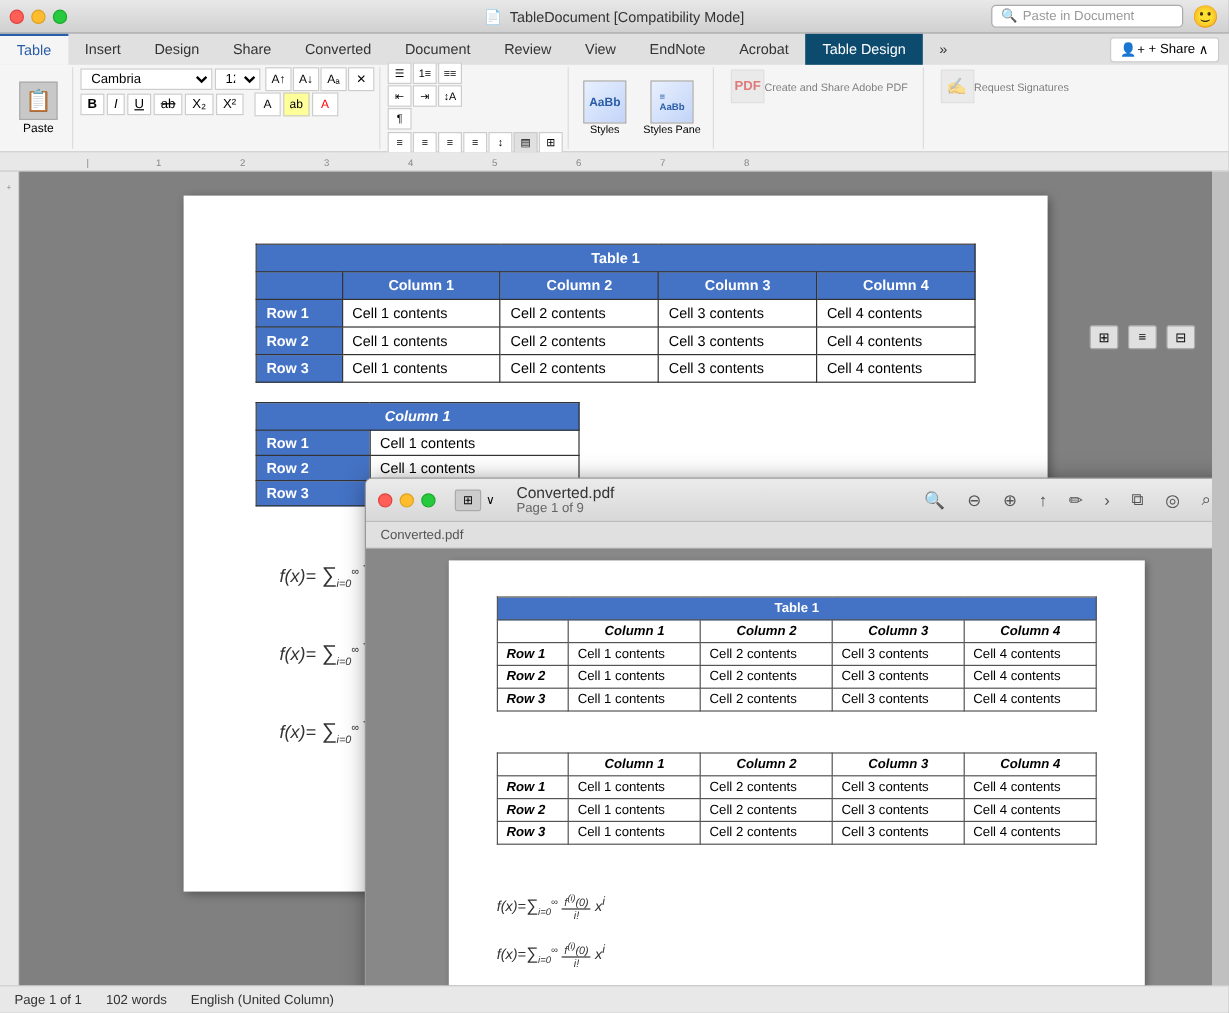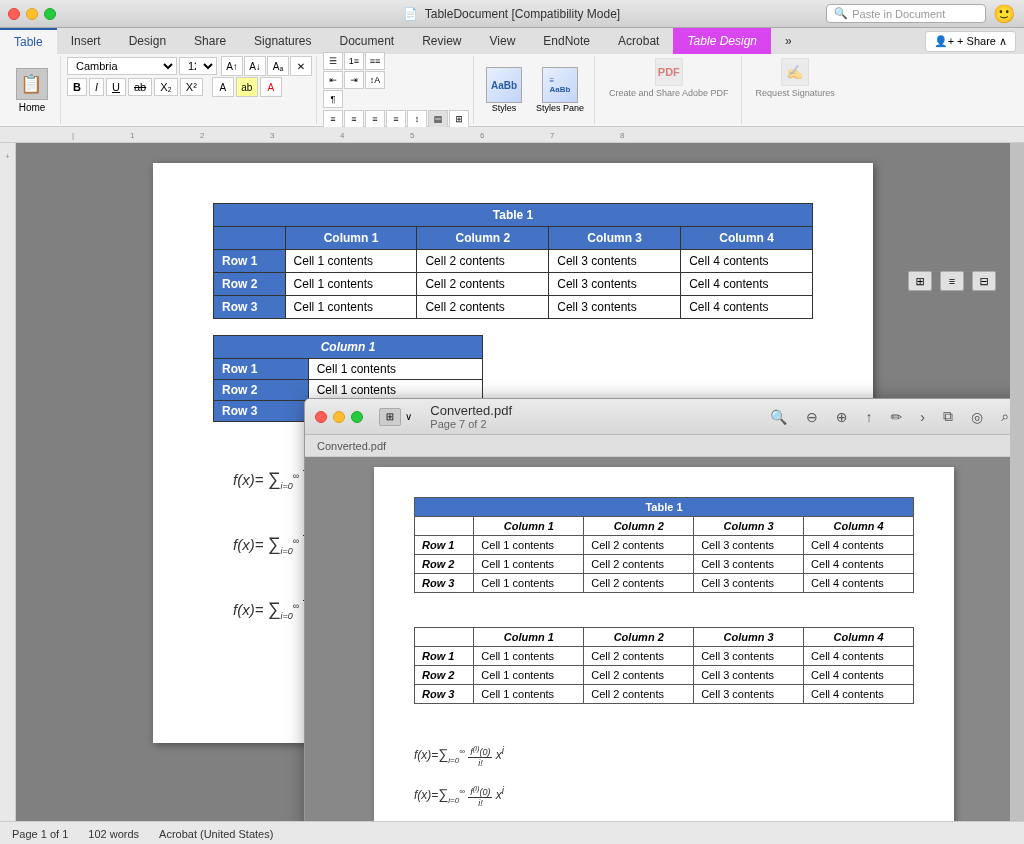--- a/index.html
+++ b/index.html
@@ -21,21 +21,21 @@
     .tl-yellow { background: #ffbd2e; border: 1px solid #dea123; }
     .tl-green { background: #27c93f; border: 1px solid #1aab29; }
     .title-bar-title { position: absolute; left: 50%; transform: translateX(-50%); font-size: 12px; color: #333; display: flex; align-items: center; gap: 6px; }
     .search-bar { background: #fff; border: 1px solid #aaa; border-radius: 4px; padding: 2px 8px; font-size: 11px; width: 160px; color: #666; display: flex; align-items: center; gap: 4px; }
 
     
     .ribbon { background: #f5f5f5; border-bottom: 1px solid #ccc; }
     .ribbon-tabs { display: flex; height: 26px; background: #e0e0e0; }
     .ribbon-tab { padding: 0 14px; font-size: 12px; display: flex; align-items: center; cursor: pointer; color: #333; }
     .ribbon-tab.active { background: #f5f5f5; border-top: 2px solid #2a5da8; color: #2a5da8; }
-    .ribbon-tab.highlight { background: #d946ef; color: white; font-style: italic; }
+    .ribbon-tab.highlight { background: #0c4a6e; color: white; }
     .ribbon-content { display: flex; align-items: stretch; padding: 2px 4px; height: 72px; gap: 2px; }
     .ribbon-section { display: flex; align-items: center; padding: 0 4px; border-right: 1px solid #ddd; gap: 2px; }
     .ribbon-section:last-child { border-right: none; }
 
     
     .paste-btn { display: flex; flex-direction: column; align-items: center; padding: 4px 8px; cursor: pointer; }
     .paste-icon { width: 32px; height: 32px; background: #c8c8c8; border: 1px solid #aaa; display: flex; align-items: center; justify-content: center; font-size: 18px; }
     .paste-label { font-size: 10px; margin-top: 2px; }
 
     
@@ -50,21 +50,21 @@
 
     
     .fmt-btn { width: 22px; height: 20px; border: 1px solid #ccc; background: white; font-size: 10px; display: flex; align-items: center; justify-content: center; cursor: pointer; }
     .styles-btn-large { display: flex; flex-direction: column; align-items: center; cursor: pointer; padding: 2px 6px; }
     .styles-icon { width: 36px; height: 36px; background: linear-gradient(135deg, #e8f0fe, #c2d4f8); border: 1px solid #aaa; display: flex; align-items: center; justify-content: center; font-size: 10px; font-weight: bold; color: #2a5da8; }
     .styles-pane-btn { display: flex; flex-direction: column; align-items: center; cursor: pointer; padding: 2px 6px; }
     .styles-pane-label { font-size: 9px; text-align: center; }
 
     
     .action-section { display: flex; flex-direction: column; gap: 4px; }
-    .action-btn { display: flex; flex-direction: column; align-items: center; cursor: pointer; padding: 2px 8px; opacity: 0.5; }
+    .action-btn { display: flex; flex-direction: row; align-items: center; cursor: pointer; padding: 2px 8px; opacity: 0.5; }
     .action-icon { width: 28px; height: 28px; background: #e0e0e0; border: 1px solid #ccc; display: flex; align-items: center; justify-content: center; font-size: 14px; }
     .action-label { font-size: 9px; text-align: center; margin-top: 2px; }
     .share-btn { font-size: 11px; background: #fff; border: 1px solid #ccc; padding: 3px 8px; border-radius: 3px; cursor: pointer; display: flex; align-items: center; gap: 3px; }
 
     
     .ruler { height: 16px; background: #e8e8e8; border-bottom: 1px solid #ccc; position: relative; overflow: hidden; }
 
     
     .main-area { display: flex; height: calc(844px - 28px - 98px - 16px - 24px); }
 
@@ -172,21 +172,21 @@
     <span style="font-size: 18px; cursor: pointer;">🙂</span>
   </div>
 </div>
 
 <div class="ribbon">
   <div class="ribbon-tabs">
     <div class="ribbon-tab active">Table</div>
     <div class="ribbon-tab">Insert</div>
     <div class="ribbon-tab">Design</div>
     <div class="ribbon-tab">Share</div>
-    <div class="ribbon-tab">Signatures</div>
+    <div class="ribbon-tab">Converted</div>
     <div class="ribbon-tab">Document</div>
     <div class="ribbon-tab">Review</div>
     <div class="ribbon-tab">View</div>
     <div class="ribbon-tab">EndNote</div>
     <div class="ribbon-tab">Acrobat</div>
     <div class="ribbon-tab highlight">Table Design</div>
     <div class="ribbon-tab">»</div>
     <div style="margin-left: auto; display: flex; align-items: center; padding: 0 8px; gap: 4px;">
       <div class="share-btn">
         <span>👤+</span>
@@ -194,21 +194,21 @@
         <span>∧</span>
       </div>
     </div>
   </div>
 
   <div class="ribbon-content">
 
     <div class="ribbon-section">
       <div class="paste-btn">
         <div class="paste-icon">📋</div>
-        <div class="paste-label">Home</div>
+        <div class="paste-label">Paste</div>
       </div>
     </div>
 
     <div class="ribbon-section font-section">
       <div class="font-row">
         <select class="font-select">
           <option>Cambria</option>
         </select>
         <select class="font-size-select">
           <option>12</option>
@@ -402,21 +402,21 @@
           <div class="traffic-light tl-green"></div>
         </div>
         <div class="pdf-view-toggle">
           <div class="pdf-view-btn">⊞</div>
           <div style="display:flex; align-items:center; gap:2px;">
             <span style="font-size:10px;">∨</span>
           </div>
         </div>
         <div style="display:flex; flex-direction:column; margin-left:6px;">
           <span class="pdf-filename">Converted.pdf</span>
-          <span class="pdf-page-info">Page 7 of 2</span>
+          <span class="pdf-page-info">Page 1 of 9</span>
         </div>
         <div class="pdf-toolbar-right">
           <span class="pdf-toolbar-btn">🔍</span>
           <span class="pdf-toolbar-btn">⊖</span>
           <span class="pdf-toolbar-btn">⊕</span>
           <span class="pdf-toolbar-btn">↑</span>
           <span class="pdf-toolbar-btn">✏</span>
           <span class="pdf-toolbar-btn">›</span>
           <span class="pdf-toolbar-btn">⧉</span>
           <span class="pdf-toolbar-btn">◎</span>
@@ -521,14 +521,14 @@
       </div>
     </div>
   </div>
 
   <div class="right-panel"></div>
 </div>
 
 <div class="status-bar">
   <span>Page 1 of 1</span>
   <span>102 words</span>
-  <span>Acrobat (United States)</span>
+  <span>English (United Column)</span>
 </div>
 
 </body></html>

